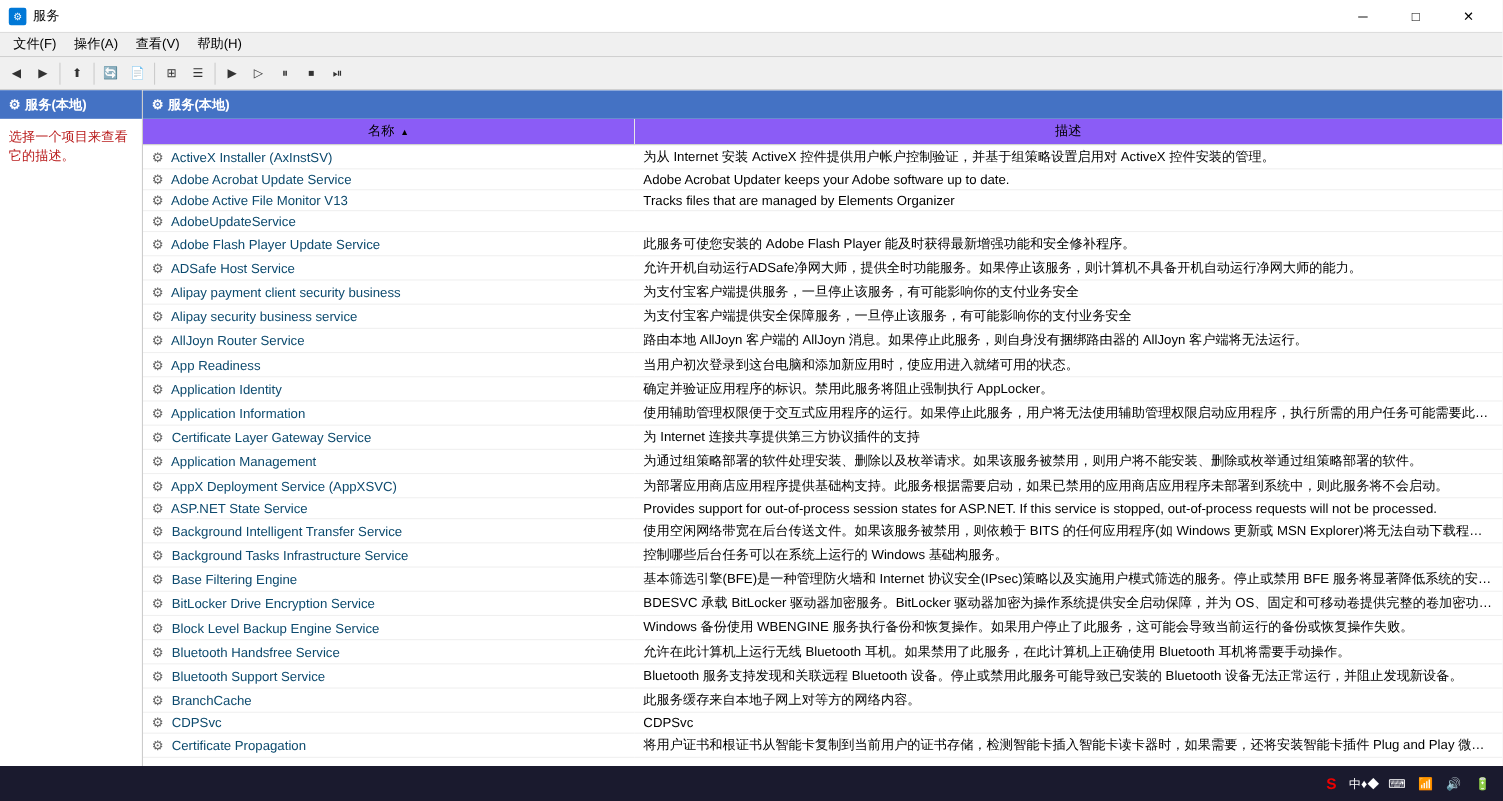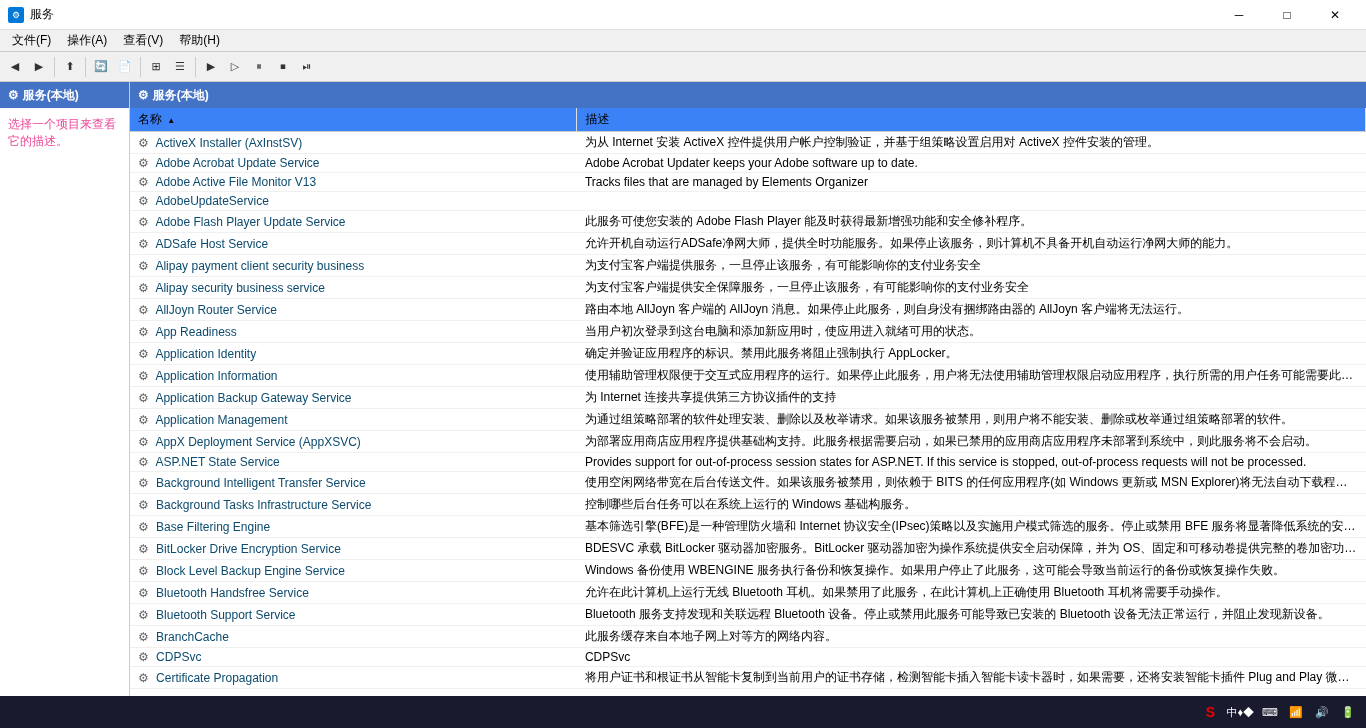--- a/index.html
+++ b/index.html
@@ -74,21 +74,21 @@
       font-size: 12px;
       font-weight: bold;
       display: flex;
       align-items: center;
       gap: 4px;
       height: 26px;
     }
     .sidebar-content {
       padding: 8px;
       font-size: 12px;
-      color: #ec4899;
+      color: #b91c1c;
       flex: 1;
     }
 
     
     .services-panel {
       flex: 1;
       display: flex;
       flex-direction: column;
       overflow: hidden;
     }
@@ -108,25 +108,25 @@
       overflow-y: auto;
       overflow-x: hidden;
       position: relative;
     }
     .services-table {
       width: 100%;
       border-collapse: collapse;
       font-size: 12px;
     }
     .services-table th {
-      background: #3b82f6;
+      background: #8b5cf6;
       border-bottom: 1px solid #ccc;
       border-right: 1px solid #ddd;
       padding: 3px 8px;
-      text-align: left;
+      text-align: center;
       font-weight: normal;
       position: sticky;
       top: 0;
       z-index: 10;
       cursor: pointer;
       white-space: nowrap;
     }
     .services-table td {
       padding: 2px 8px;
       border-bottom: 1px solid #f0f0f0;
@@ -336,21 +336,21 @@
             <tr>
       <td class="name-col">
         <span class="service-icon">⚙</span>
         <span class="service-name">Application Information</span>
       </td>
       <td class="desc-col">使用辅助管理权限便于交互式应用程序的运行。如果停止此服务，用户将无法使用辅助管理权限启动应用程序，执行所需的用户任务可能需要此权限。</td>
     </tr>
             <tr>
       <td class="name-col">
         <span class="service-icon">⚙</span>
-        <span class="service-name">Application Backup Gateway Service</span>
+        <span class="service-name">Certificate Layer Gateway Service</span>
       </td>
       <td class="desc-col">为 Internet 连接共享提供第三方协议插件的支持</td>
     </tr>
             <tr>
       <td class="name-col">
         <span class="service-icon">⚙</span>
         <span class="service-name">Application Management</span>
       </td>
       <td class="desc-col">为通过组策略部署的软件处理安装、删除以及枚举请求。如果该服务被禁用，则用户将不能安装、删除或枚举通过组策略部署的软件。</td>
     </tr>

